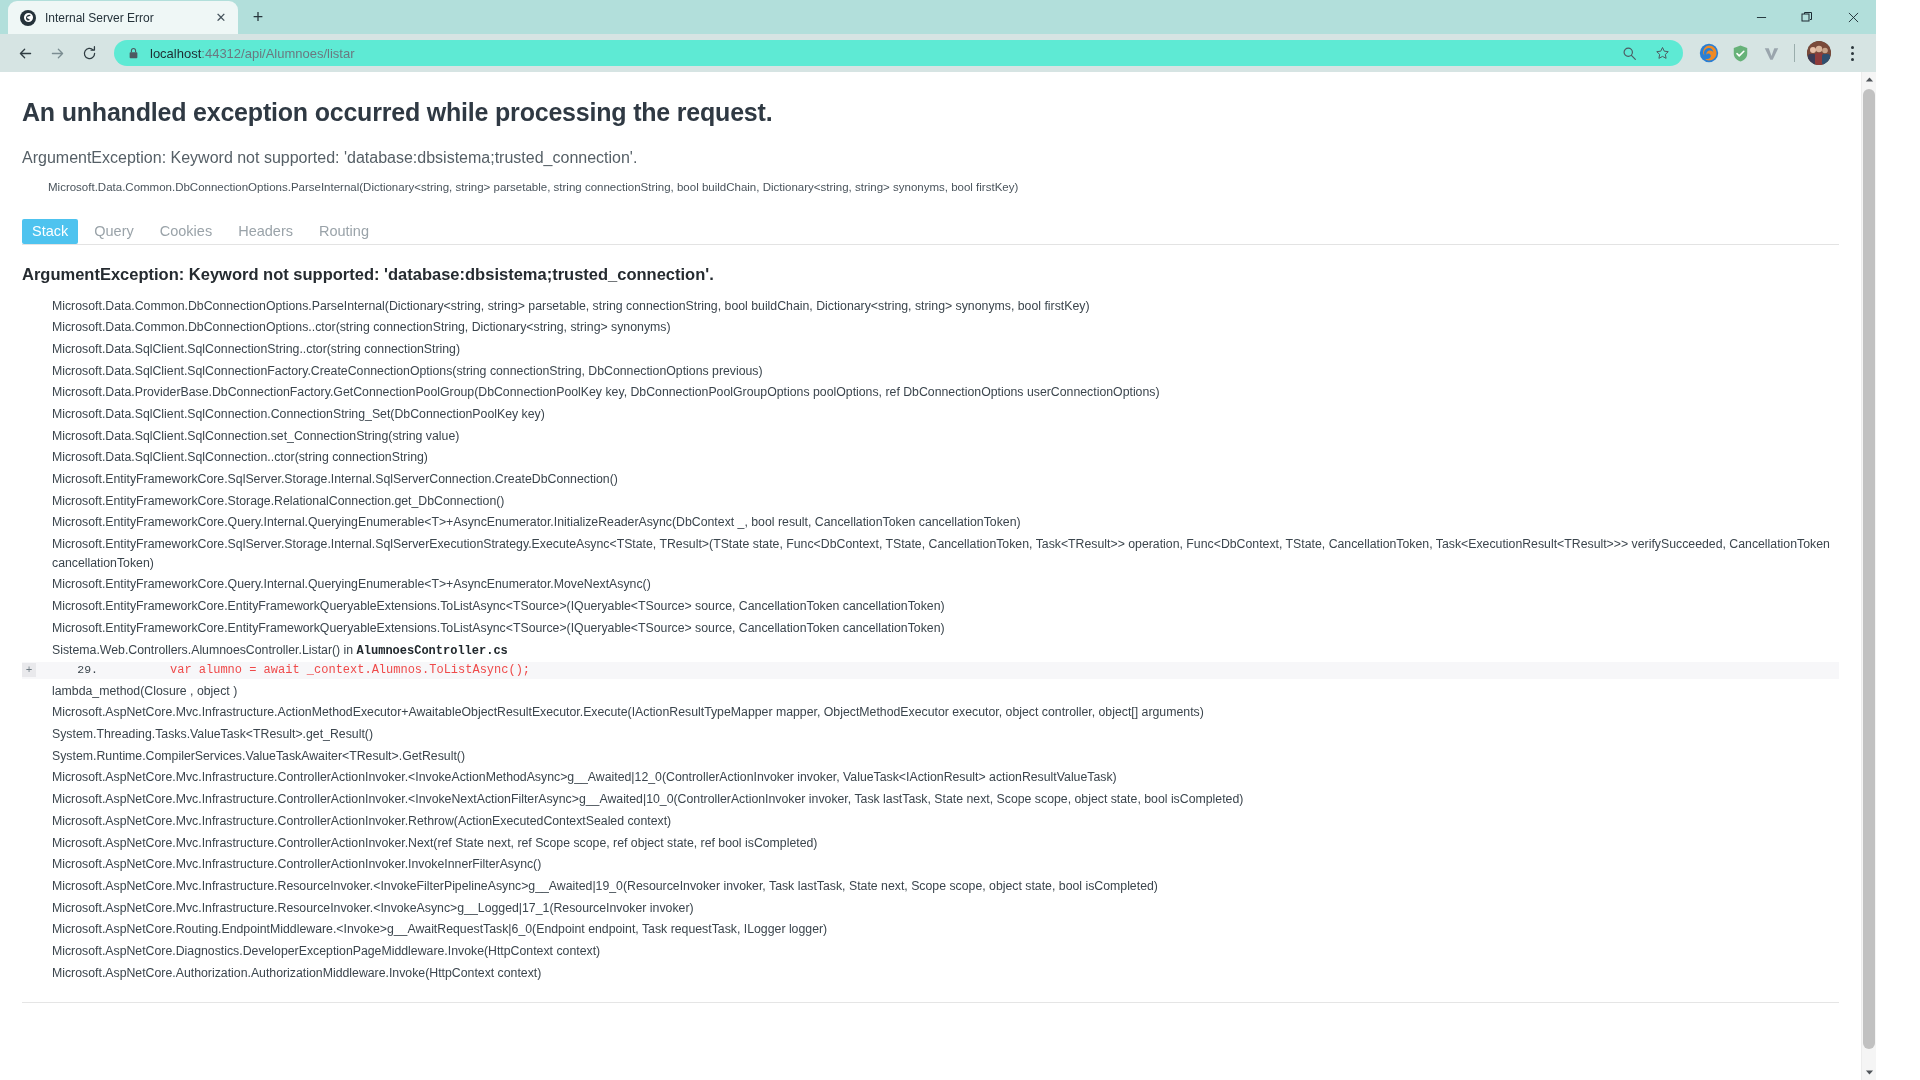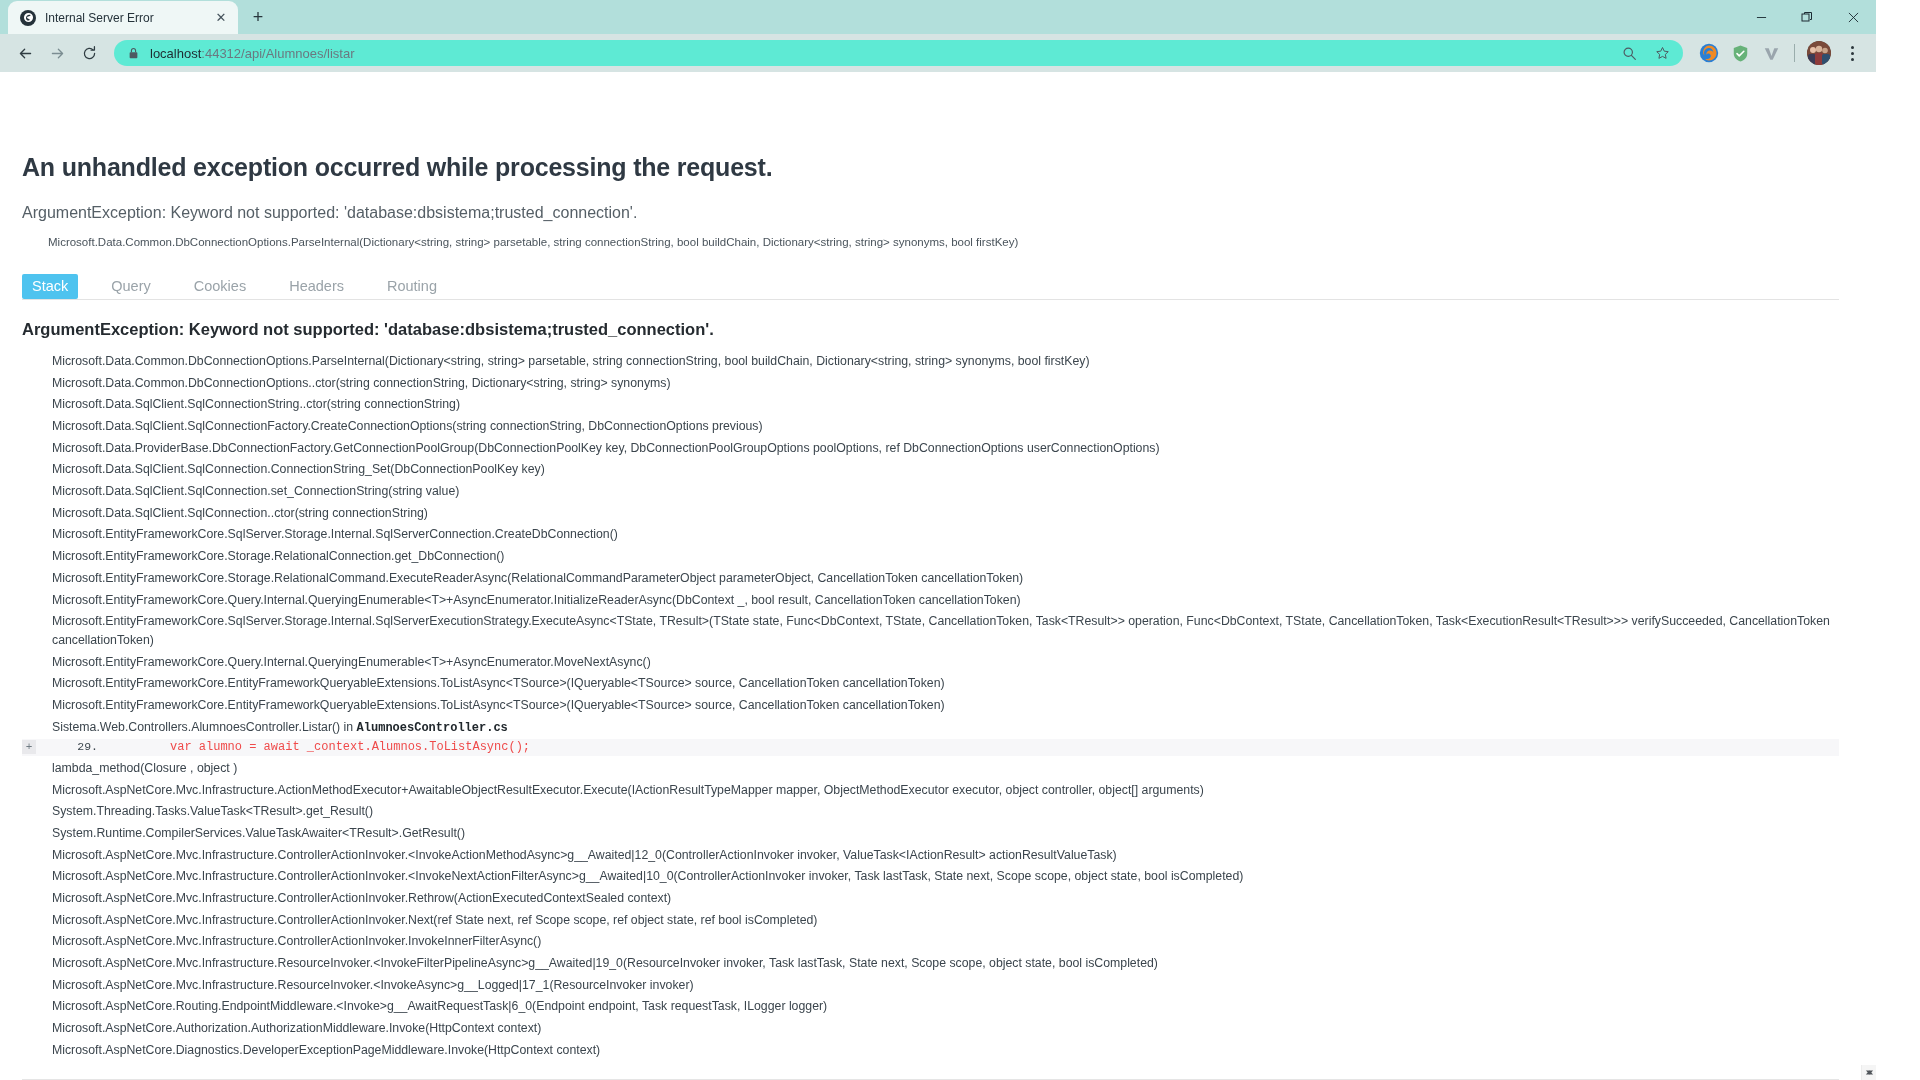--- a/index.html
+++ b/index.html
@@ -151,21 +151,20 @@
   }
   .menu-dots i { width: 3px; height: 3px; border-radius: 50%; background: #2b363c; display:block; }
 
   
   .viewport {
     flex: 1;
     background: #ffffff;
     position: relative;
     overflow: hidden;
     display: flex;
-    align-items: flex-end;
   }
   .page {
     flex: 1;
     padding: 0 22px;
     overflow: hidden;
     font-family: "Liberation Sans", sans-serif;
     color: #333;
   }
   .h1 {
     font-size: 25px;
@@ -184,21 +183,21 @@
     font-size: 11.5px;
     color: #4a545c;
     margin: 14px 0 0 26px;
     font-weight: normal;
   }
   .tabs-row {
     margin-top: 20px;
     border-bottom: 1px solid #e3e3e3;
     display: flex;
     align-items: flex-end;
-    gap: 17px;
+    gap: 0;
     padding-bottom: 0;
     height: 32px;
   }
   .devtab {
     font-size: 14.5px;
     color: #9aa3a9;
     padding: 5px 10px 6px 10px;
     margin-right: 6px;
     line-height: 1;
   }
@@ -436,21 +435,20 @@
           <li class="frame">Microsoft.Data.Common.DbConnectionOptions.ParseInternal(Dictionary&lt;string, string&gt; parsetable, string connectionString, bool buildChain, Dictionary&lt;string, string&gt; synonyms, bool firstKey)</li>
           <li class="frame">Microsoft.Data.Common.DbConnectionOptions..ctor(string connectionString, Dictionary&lt;string, string&gt; synonyms)</li>
           <li class="frame">Microsoft.Data.SqlClient.SqlConnectionString..ctor(string connectionString)</li>
           <li class="frame">Microsoft.Data.SqlClient.SqlConnectionFactory.CreateConnectionOptions(string connectionString, DbConnectionOptions previous)</li>
           <li class="frame">Microsoft.Data.ProviderBase.DbConnectionFactory.GetConnectionPoolGroup(DbConnectionPoolKey key, DbConnectionPoolGroupOptions poolOptions, ref DbConnectionOptions userConnectionOptions)</li>
           <li class="frame">Microsoft.Data.SqlClient.SqlConnection.ConnectionString_Set(DbConnectionPoolKey key)</li>
           <li class="frame">Microsoft.Data.SqlClient.SqlConnection.set_ConnectionString(string value)</li>
           <li class="frame">Microsoft.Data.SqlClient.SqlConnection..ctor(string connectionString)</li>
           <li class="frame">Microsoft.EntityFrameworkCore.SqlServer.Storage.Internal.SqlServerConnection.CreateDbConnection()</li>
           <li class="frame">Microsoft.EntityFrameworkCore.Storage.RelationalConnection.get_DbConnection()</li>
-          <li class="frame">Microsoft.EntityFrameworkCore.Storage.RelationalCommand.ExecuteReaderAsync(RelationalCommandParameterObject parameterObject, CancellationToken cancellationToken)</li>
           <li class="frame">Microsoft.EntityFrameworkCore.Query.Internal.QueryingEnumerable&lt;T&gt;+AsyncEnumerator.InitializeReaderAsync(DbContext _, bool result, CancellationToken cancellationToken)</li>
           <li class="frame">Microsoft.EntityFrameworkCore.SqlServer.Storage.Internal.SqlServerExecutionStrategy.ExecuteAsync&lt;TState, TResult&gt;(TState state, Func&lt;DbContext, TState, CancellationToken, Task&lt;TResult&gt;&gt; operation, Func&lt;DbContext, TState, CancellationToken, Task&lt;ExecutionResult&lt;TResult&gt;&gt;&gt; verifySucceeded, CancellationToken cancellationToken)</li>
           <li class="frame">Microsoft.EntityFrameworkCore.Query.Internal.QueryingEnumerable&lt;T&gt;+AsyncEnumerator.MoveNextAsync()</li>
           <li class="frame">Microsoft.EntityFrameworkCore.EntityFrameworkQueryableExtensions.ToListAsync&lt;TSource&gt;(IQueryable&lt;TSource&gt; source, CancellationToken cancellationToken)</li>
           <li class="frame">Microsoft.EntityFrameworkCore.EntityFrameworkQueryableExtensions.ToListAsync&lt;TSource&gt;(IQueryable&lt;TSource&gt; source, CancellationToken cancellationToken)</li>
           <li class="frame"><span>Sistema.Web.Controllers.AlumnoesController.Listar() in </span><span class="file">AlumnoesController.cs</span></li>
           <li class="code-row">
             <span class="toggle-plus">+</span>
             <span class="line-no">29.</span>
             <span class="code-text">var alumno = await _context.Alumnos.ToListAsync();</span>
@@ -460,22 +458,22 @@
           <li class="frame">System.Threading.Tasks.ValueTask&lt;TResult&gt;.get_Result()</li>
           <li class="frame">System.Runtime.CompilerServices.ValueTaskAwaiter&lt;TResult&gt;.GetResult()</li>
           <li class="frame">Microsoft.AspNetCore.Mvc.Infrastructure.ControllerActionInvoker.&lt;InvokeActionMethodAsync&gt;g__Awaited|12_0(ControllerActionInvoker invoker, ValueTask&lt;IActionResult&gt; actionResultValueTask)</li>
           <li class="frame">Microsoft.AspNetCore.Mvc.Infrastructure.ControllerActionInvoker.&lt;InvokeNextActionFilterAsync&gt;g__Awaited|10_0(ControllerActionInvoker invoker, Task lastTask, State next, Scope scope, object state, bool isCompleted)</li>
           <li class="frame">Microsoft.AspNetCore.Mvc.Infrastructure.ControllerActionInvoker.Rethrow(ActionExecutedContextSealed context)</li>
           <li class="frame">Microsoft.AspNetCore.Mvc.Infrastructure.ControllerActionInvoker.Next(ref State next, ref Scope scope, ref object state, ref bool isCompleted)</li>
           <li class="frame">Microsoft.AspNetCore.Mvc.Infrastructure.ControllerActionInvoker.InvokeInnerFilterAsync()</li>
           <li class="frame">Microsoft.AspNetCore.Mvc.Infrastructure.ResourceInvoker.&lt;InvokeFilterPipelineAsync&gt;g__Awaited|19_0(ResourceInvoker invoker, Task lastTask, State next, Scope scope, object state, bool isCompleted)</li>
           <li class="frame">Microsoft.AspNetCore.Mvc.Infrastructure.ResourceInvoker.&lt;InvokeAsync&gt;g__Logged|17_1(ResourceInvoker invoker)</li>
           <li class="frame">Microsoft.AspNetCore.Routing.EndpointMiddleware.&lt;Invoke&gt;g__AwaitRequestTask|6_0(Endpoint endpoint, Task requestTask, ILogger logger)</li>
+          <li class="frame">Microsoft.AspNetCore.Diagnostics.DeveloperExceptionPageMiddleware.Invoke(HttpContext context)</li>
           <li class="frame">Microsoft.AspNetCore.Authorization.AuthorizationMiddleware.Invoke(HttpContext context)</li>
-          <li class="frame">Microsoft.AspNetCore.Diagnostics.DeveloperExceptionPageMiddleware.Invoke(HttpContext context)</li>
         </ul>
 
       <hr class="divider">
 
     </div>
 
     <div class="scrollbar">
       <div class="sb-arrow">
         <svg width="9" height="7" viewBox="0 0 10 7">
             <path d="M5 1.2 L9 5.8 H1 Z" fill="#50555a"></path>

